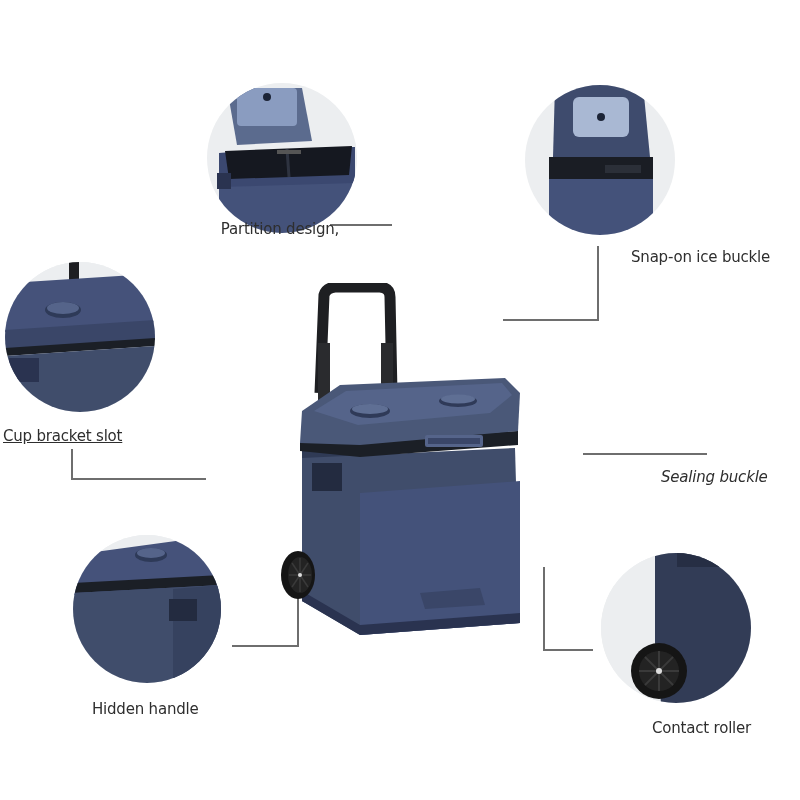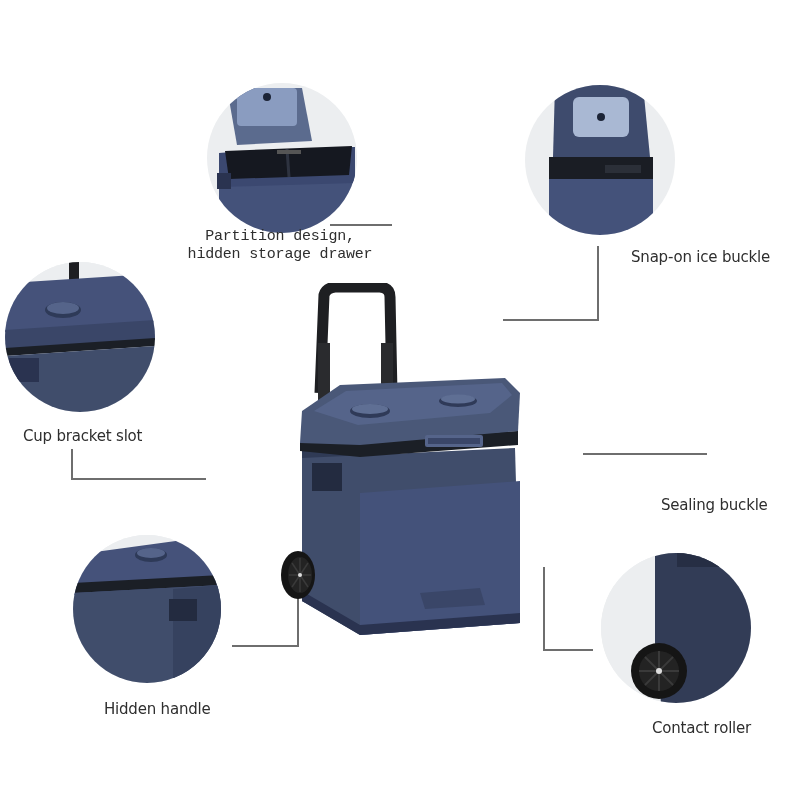--- a/index.html
+++ b/index.html
@@ -26,23 +26,22 @@
     <path d="M12 70 L148 64 L148 100 L12 104 Z" fill="#3b4870"></path>
 
     <path d="M18 68 L145 63 L142 92 L22 96 Z" fill="#151820"></path>
     <line x1="80" y1="66" x2="82" y2="94" stroke="#2e3340" stroke-width="3"></line>
     <rect x="70" y="67" width="24" height="4" fill="#555"></rect>
 
     <rect x="10" y="90" width="14" height="16" fill="#2a3350"></rect>
   </svg>
 </div>
 <div class="line" style="left:330px;top:224px;width:62px;height:1.5px;"></div>
-<div class="label center" style="left:180px;top:228px;width:200px;font-family:Liberation Mono, monospace;">
+<div class="label center" style="left:180px;top:220px;width:200px;">
   <div>Partition design,</div>
-  <div>hidden storage drawer</div>
 </div>
 
 <div class="circle" style="left:525px;top:85px;width:150px;height:150px;">
   <svg width="150" height="150" viewBox="0 0 150 150">
 
     <path d="M30 0 L118 0 L125 72 L28 72 Z" fill="#3e4b6d"></path>
     <rect x="48" y="12" width="56" height="40" rx="6" fill="#a9b8d3"></rect>
     <circle cx="76" cy="32" r="4" fill="#1c2436"></circle>
 
     <rect x="24" y="72" width="104" height="22" fill="#1a1d24"></rect>
@@ -65,21 +64,21 @@
     <ellipse cx="58" cy="46" rx="16" ry="6" fill="#55648a"></ellipse>
 
     <path d="M0 68 L150 58 L150 78 L0 88 Z" fill="#3a4668"></path>
 
     <path d="M0 86 L150 76 L150 84 L0 94 Z" fill="#1b1f26"></path>
 
     <path d="M0 94 L150 84 L150 150 L0 150 Z" fill="#404d6b"></path>
     <rect x="4" y="96" width="30" height="24" fill="#2a3350"></rect>
   </svg>
 </div>
-<div class="label" style="left:23px;top:427px;">Cup bracket slot</div>
+<div class="label" style="left:3px;top:427px;text-decoration:underline;">Cup bracket slot</div>
 <div class="line" style="left:71px;top:449px;width:1.5px;height:30px;"></div>
 <div class="line" style="left:71px;top:478px;width:135px;height:1.5px;"></div>
 
 <div class="circle" style="left:73px;top:535px;width:148px;height:148px;">
   <svg width="148" height="148" viewBox="0 0 148 148">
     <rect x="0" y="0" width="148" height="148" fill="#eceef0"></rect>
 
     <path d="M0 20 L110 5 L148 30 L148 55 L0 60 Z" fill="#45527a"></path>
     <ellipse cx="78" cy="20" rx="16" ry="7" fill="#2e3a58"></ellipse>
     <ellipse cx="78" cy="18" rx="14" ry="5" fill="#55648a"></ellipse>
@@ -87,24 +86,24 @@
     <path d="M0 48 L148 40 L148 50 L0 58 Z" fill="#1b1f26"></path>
 
     <path d="M0 58 L148 50 L148 148 L0 148 Z" fill="#404d6b"></path>
     <path d="M100 54 L148 50 L148 148 L100 148 Z" fill="#36425f"></path>
 
     <rect x="96" y="64" width="28" height="22" fill="#232b40"></rect>
   </svg>
 </div>
 <div class="line" style="left:297px;top:592px;width:1.5px;height:54px;"></div>
 <div class="line" style="left:232px;top:645px;width:67px;height:1.5px;"></div>
-<div class="label" style="left:104px;top:700px;">Hidden handle</div>
+<div class="label" style="left:92px;top:700px;">Hidden handle</div>
 
 <div class="line" style="left:583px;top:453px;width:124px;height:1.5px;"></div>
-<div class="label" style="left:661px;top:496px;">Sealing buckle</div>
+<div class="label" style="left:661px;top:468px;font-style:italic;">Sealing buckle</div>
 
 <div class="circle" style="left:601px;top:553px;width:150px;height:150px;">
   <svg width="150" height="150" viewBox="0 0 150 150">
     <rect x="0" y="0" width="150" height="150" fill="#eceef0"></rect>
     <path d="M54 0 L150 0 L150 150 L60 150 L54 90 Z" fill="#323c56"></path>
     <rect x="76" y="0" width="74" height="14" fill="#262e44"></rect>
     <circle cx="58" cy="118" r="28" fill="#151515"></circle>
     <circle cx="58" cy="118" r="20" fill="#232323"></circle>
     <g stroke="#3a3a3a" stroke-width="2">
       <line x1="58" y1="98" x2="58" y2="138"></line>

